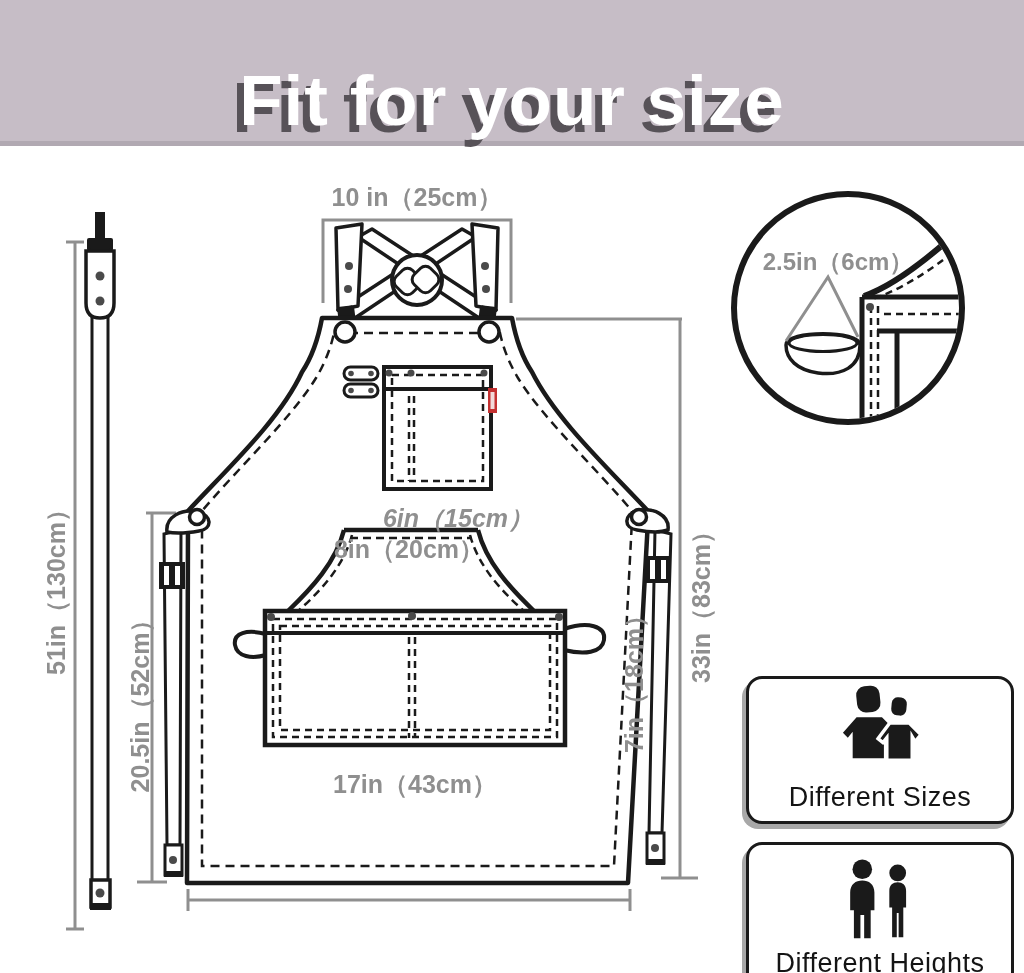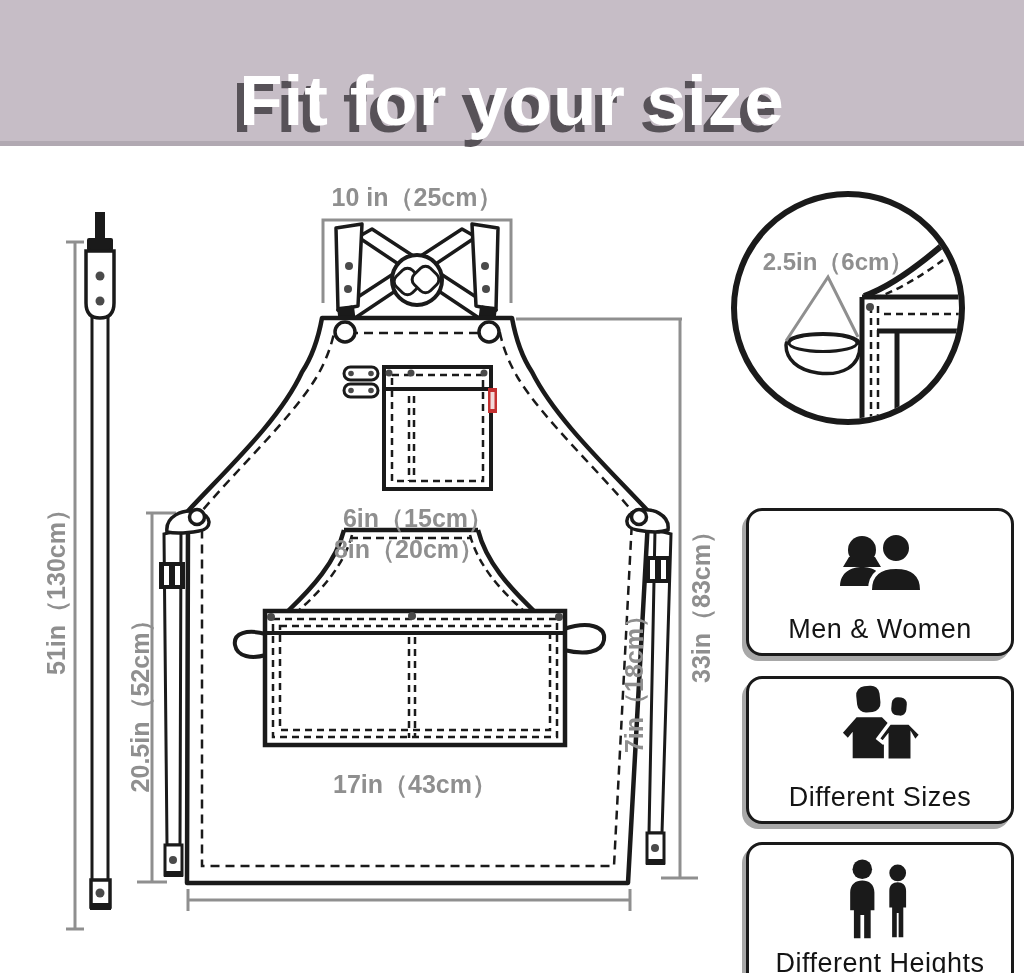--- a/index.html
+++ b/index.html
@@ -201,44 +201,28 @@
         <circle cx="870" cy="307" r="4" fill="#4a4a4a" stroke="none"></circle>
         <path d="M786,345 C786,330 860,330 860,345 C860,367 842,376 818,373 C797,370 786,359 786,345 Z" fill="#fff" stroke-width="3.5"></path>
         <ellipse cx="823" cy="343" rx="34" ry="8.5" stroke-width="3"></ellipse>
       </g>
       <path d="M786,341 L828,277 L858,337" fill="none" stroke="#8f8f8f" stroke-width="3"></path>
     </g>
   </svg>
 
   <div class="dim" style="left:417px;top:197px;">10 in（25cm）</div>
   <div class="dim small" style="left:838px;top:262px;">2.5in（6cm）</div>
-  <div class="dim" style="left:418px;top:518px;">6in（15cm）</div>
+  <div class="dim" style="left:458px;top:518px;font-style:italic;">6in（15cm）</div>
   <div class="dim" style="left:409px;top:549px;">8in（20cm）</div>
   <div class="dim" style="left:415px;top:778px;margin-top:6px;">17in（43cm）</div>
   <div class="dim vert" style="left:634px;top:678px;">7in（18cm）</div>
   <div class="dim vert" style="left:701px;top:601px;">33in（83cm）</div>
   <div class="dim vert" style="left:140px;top:700px;">20.5in（52cm）</div>
   <div class="dim vert" style="left:56px;top:586px;">51in（130cm）</div>
 
-  <div class="feature" style="top:508px;">
-    <div class="ficon">
-      <svg width="100" height="72" viewBox="0 0 100 72">
-        <g fill="#1a1a1a">
-          <circle cx="32" cy="20" r="14"></circle>
-          <path d="M19,27 L13,37 L51,37 L45,27 Z"></path>
-          <path d="M10,56 C10,42 22,37 32,37 C42,37 54,42 54,56 Z"></path>
-          <g stroke="#fff" stroke-width="4">
-            <circle cx="66" cy="18" r="15"></circle>
-            <path d="M40,60 C40,43 52,37 66,37 C80,37 92,43 92,60 L92,62 L40,62 Z"></path>
-          </g>
-        </g>
-      </svg>
-    </div>
-    <div class="flabel">Men &amp; Women</div>
-  </div>
 
   <div class="feature" style="top:676px;gap:19px;">
     <div class="ficon">
       <svg width="100" height="80" viewBox="0 0 100 82">
         <g fill="#1a1a1a">
           <rect x="26" y="2" width="24" height="27" rx="9" transform="rotate(-6 38 15)"></rect>
           <path d="M12,50 L26,34 L52,34 L64,46 L58,53 L54,48 L54,76 L22,76 L22,49 L17,55 Z"></path>
           <g stroke="#fff" stroke-width="3.5">
             <rect x="60" y="12" width="19" height="22" rx="8" transform="rotate(5 69 23)"></rect>
             <path d="M48,56 L60,40 L80,40 L92,52 L86,59 L83,54 L83,78 L57,78 L57,55 L53,60 Z"></path>

